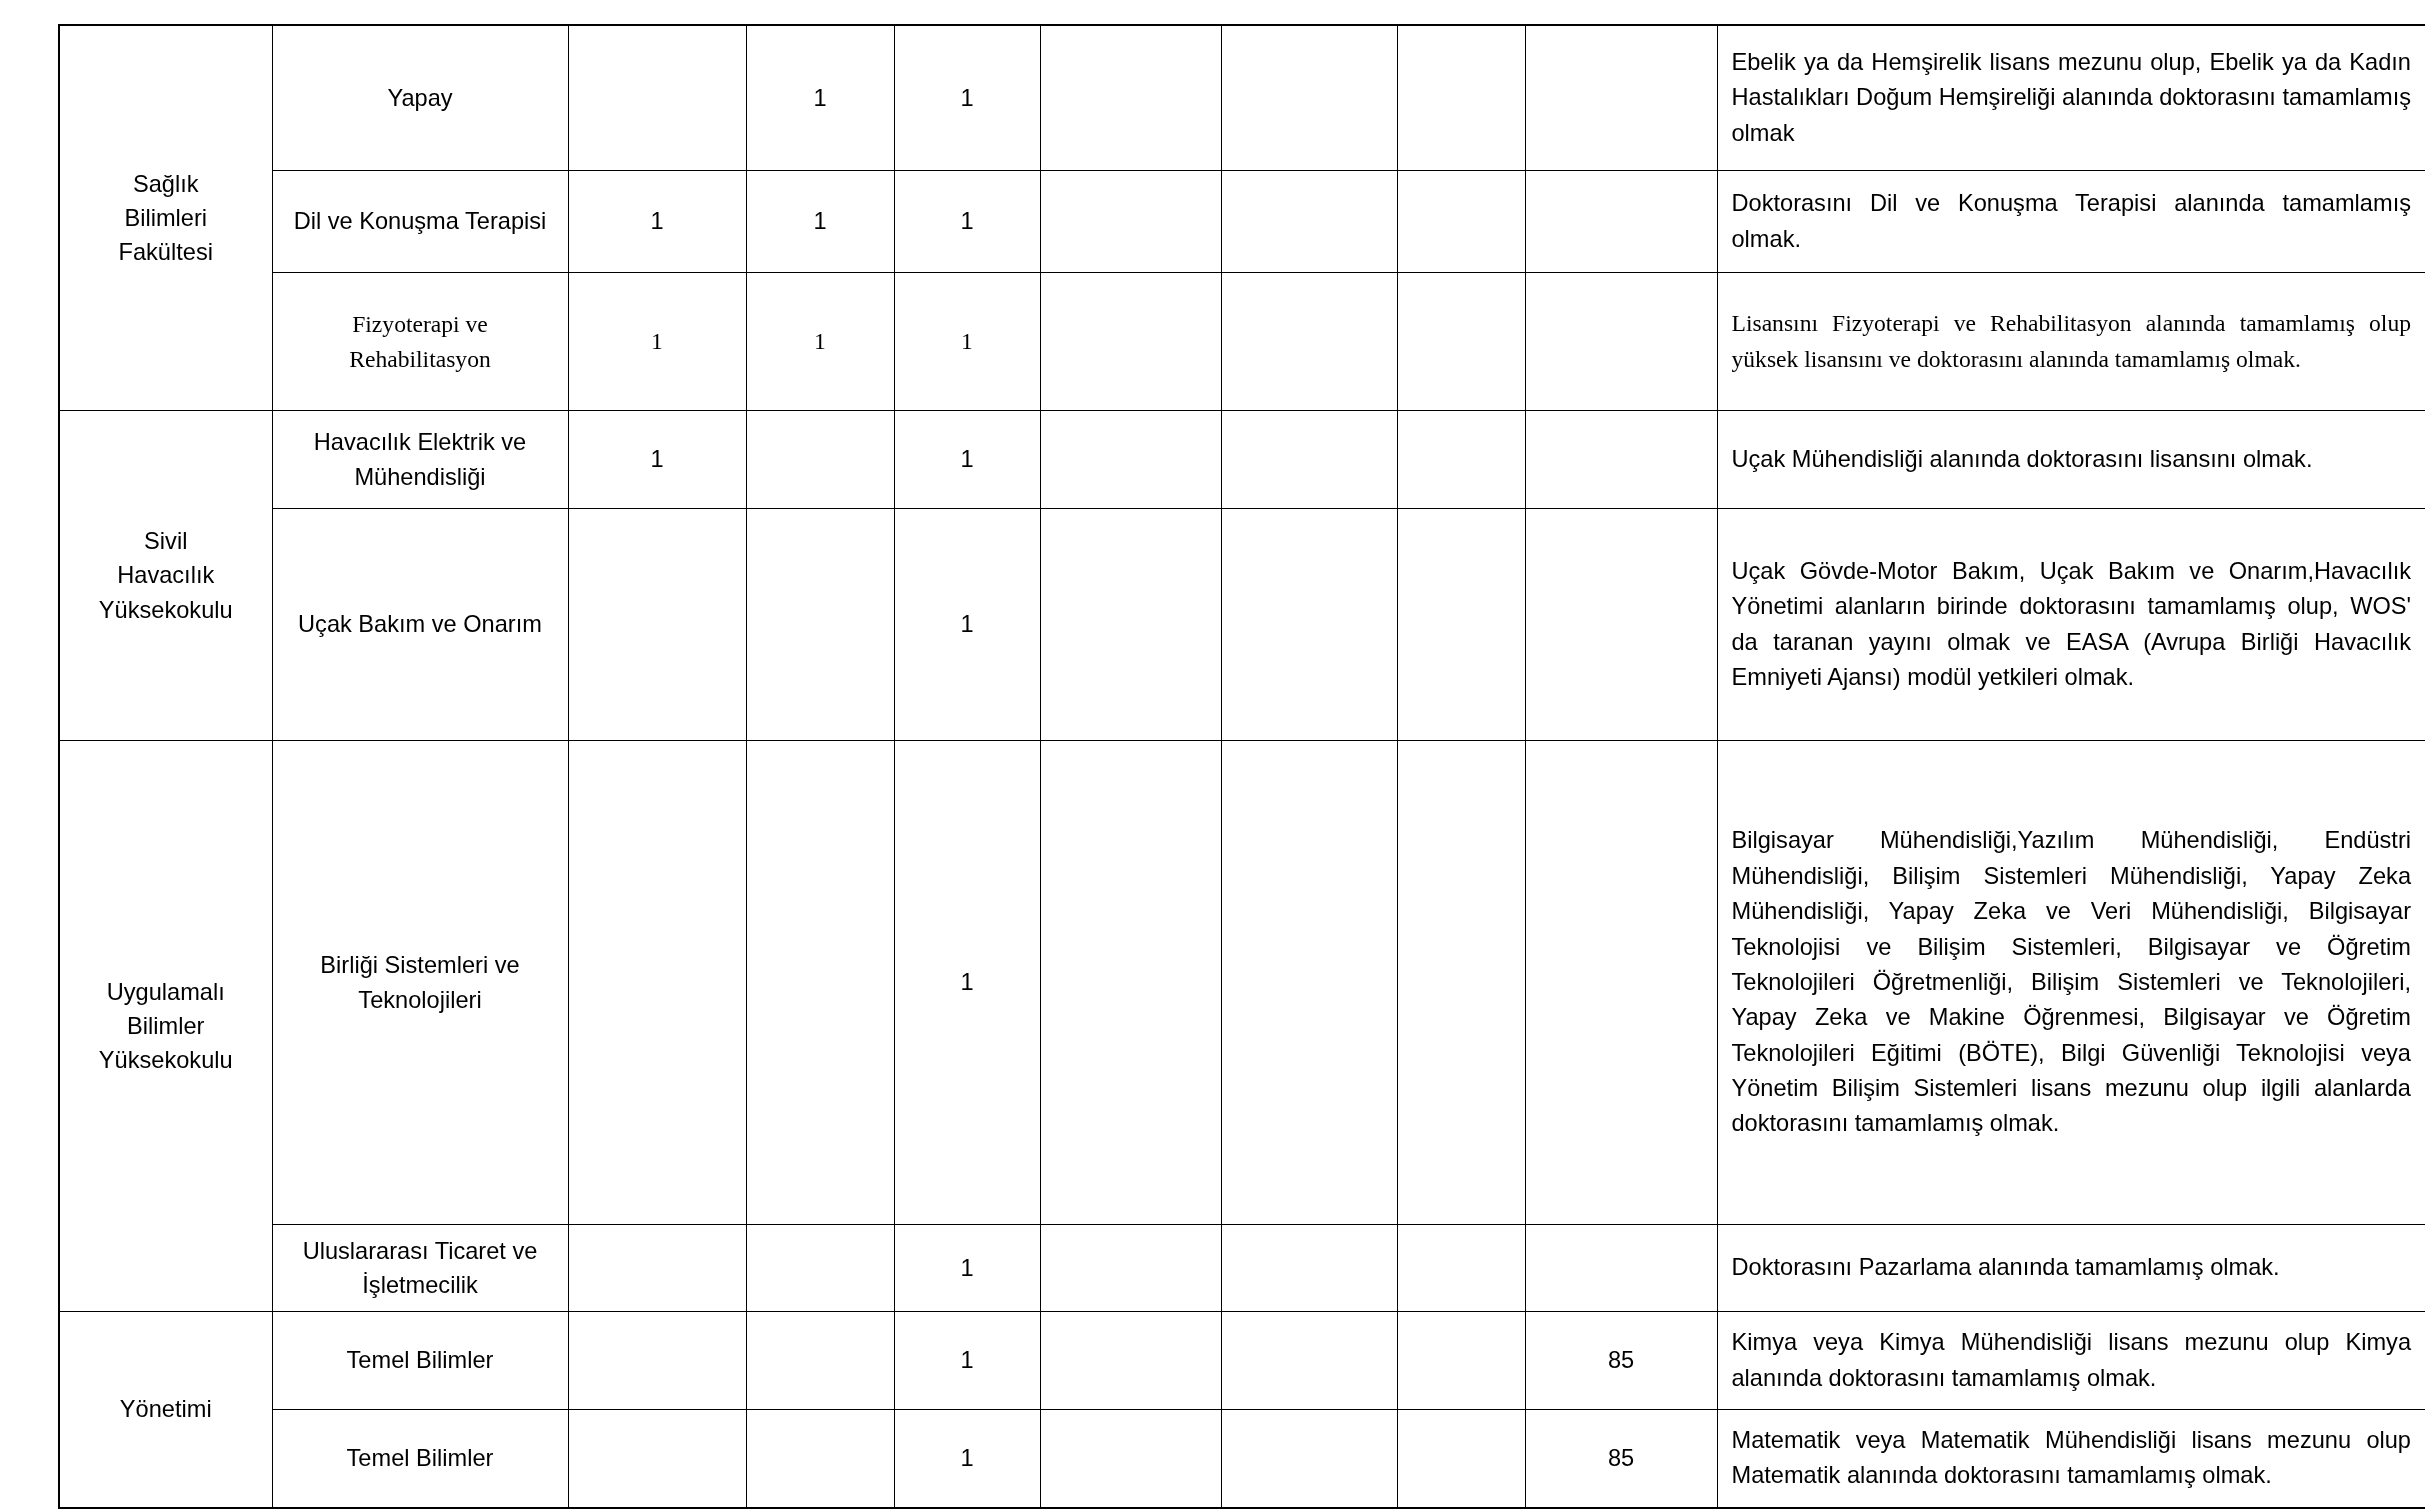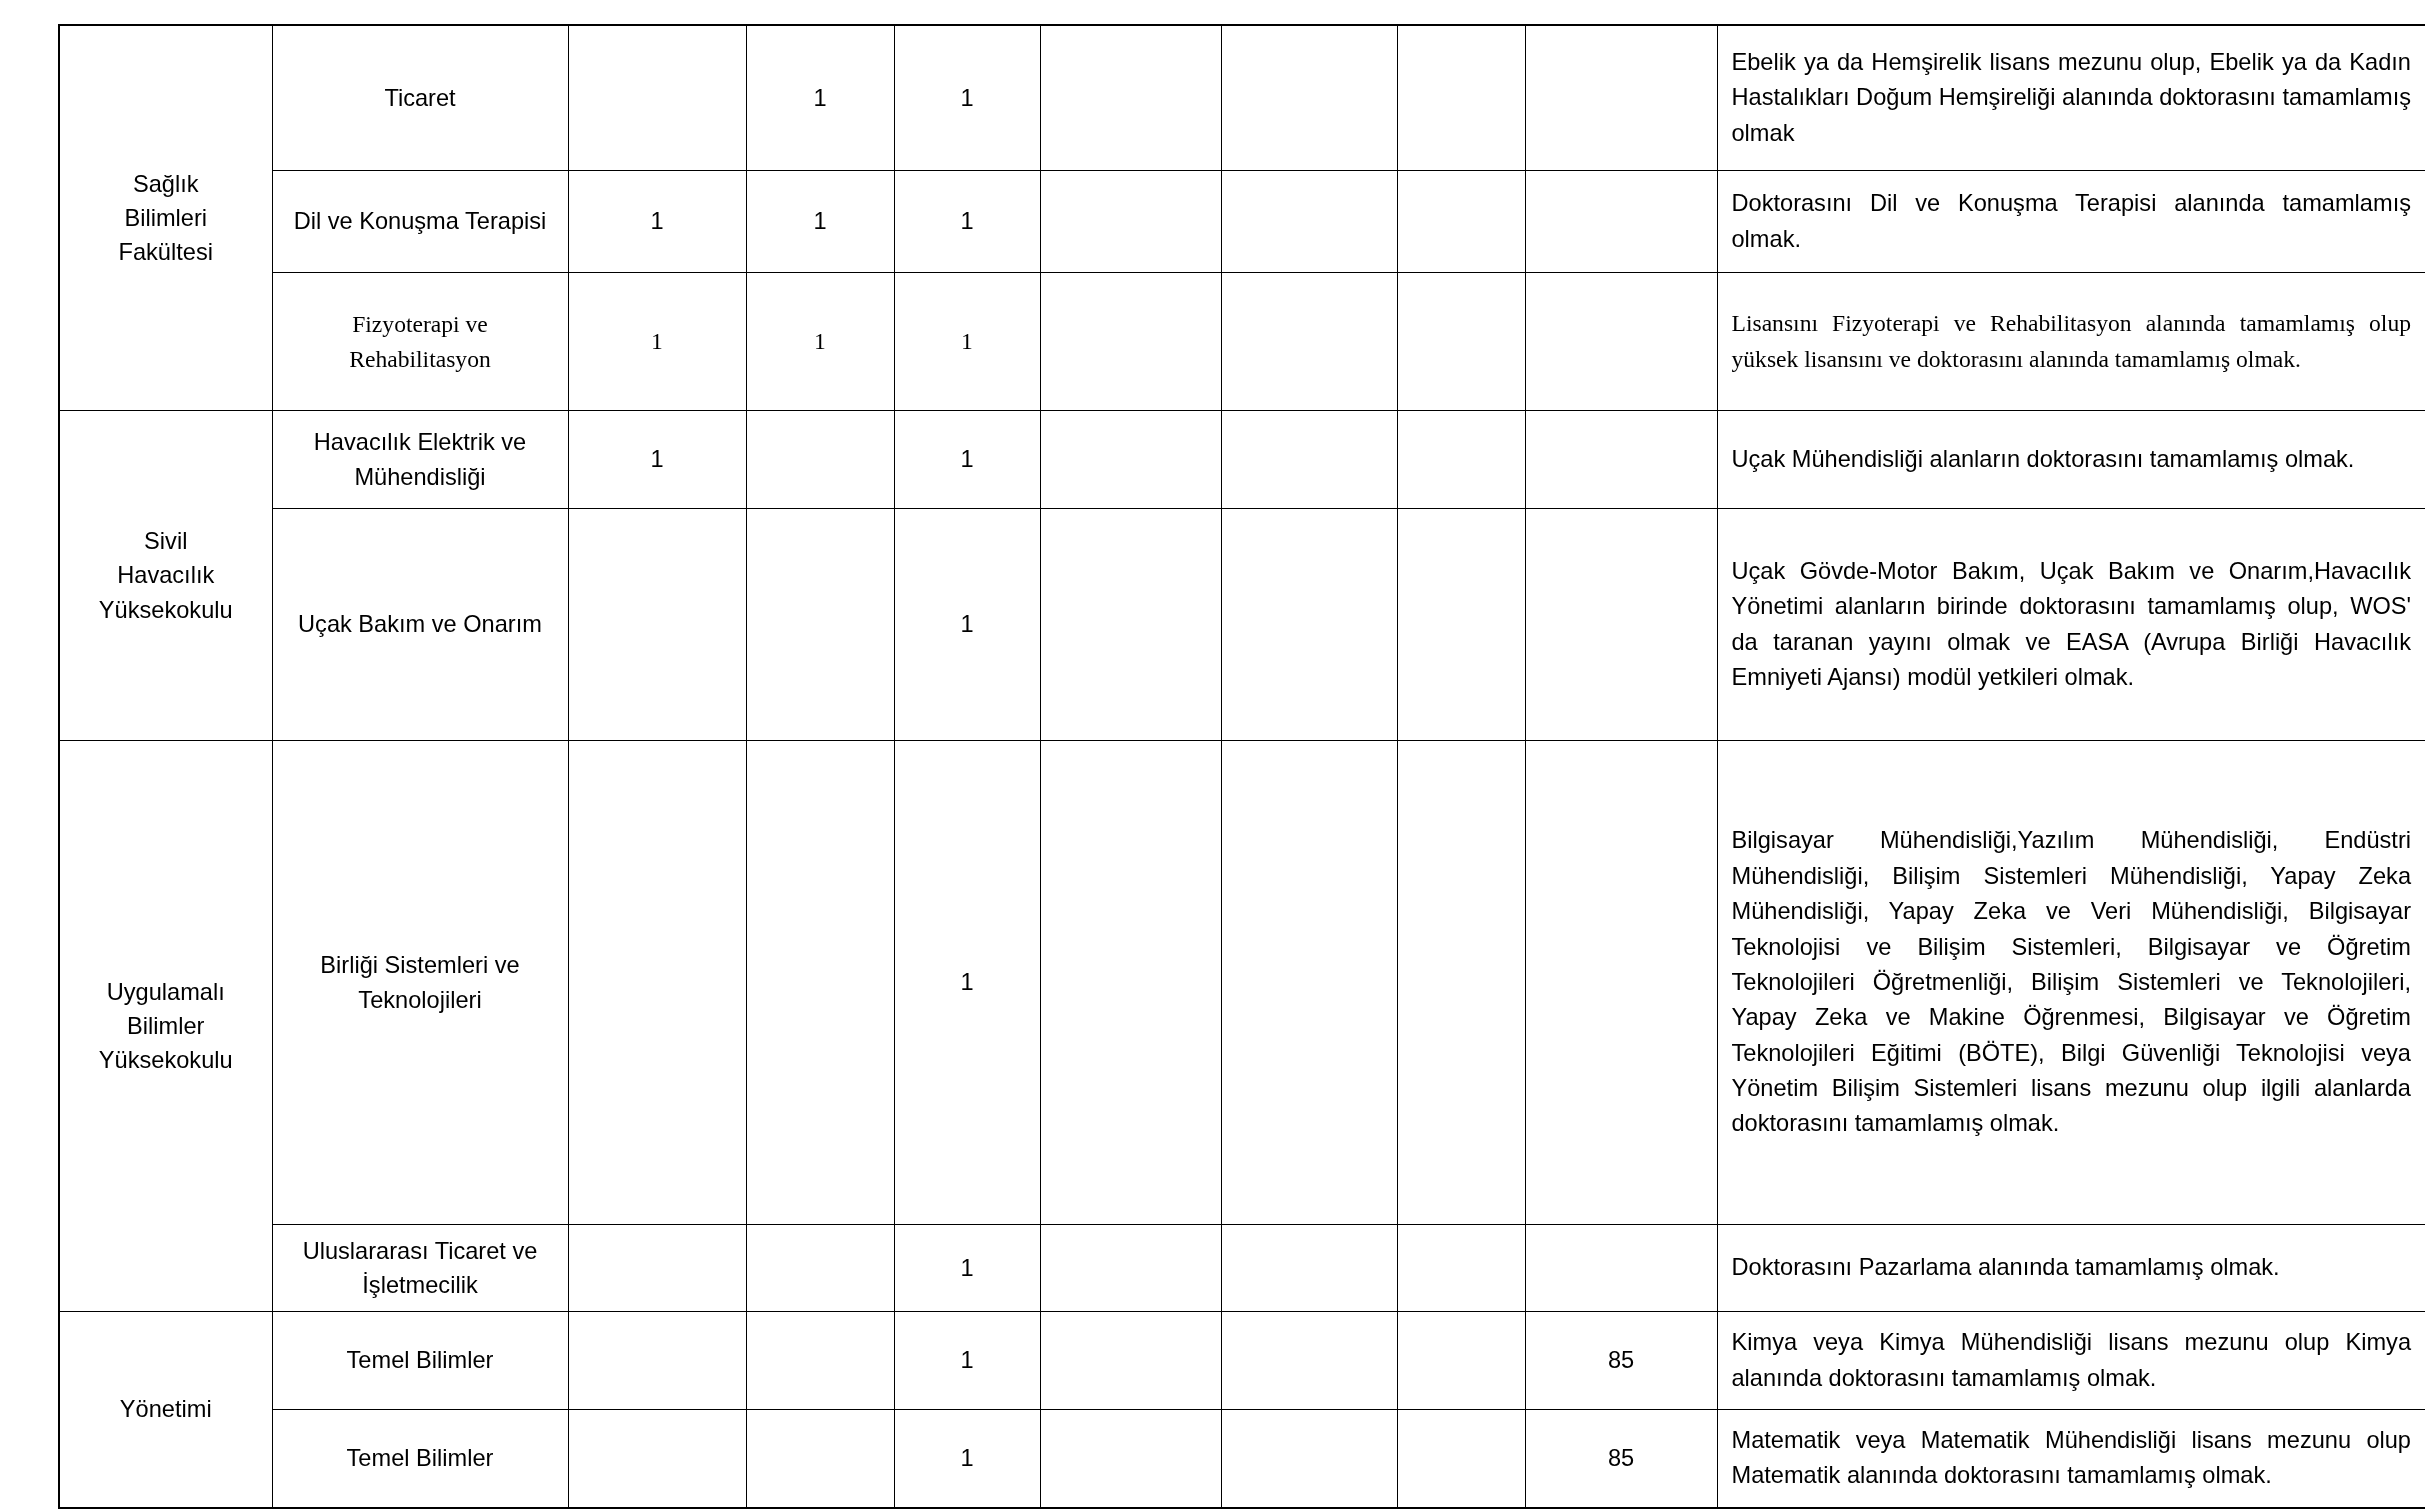--- a/index.html
+++ b/index.html
@@ -59,21 +59,21 @@
       <col style="width:146px">
       <col style="width:181px">
       <col style="width:176px">
       <col style="width:128px">
       <col style="width:192px">
       <col style="width:709px">
     </colgroup>
     <tbody>
         <tr style="height: 146px;">
           <td rowspan="3" class="center faculty">Sağlık Bilimleri Fakültesi</td>
-          <td class="center dept">Ticaret</td>
+          <td class="center dept">Yapay</td>
           <td class="center count"></td>
           <td class="center count">1</td>
           <td class="center count">1</td>
           <td class="center count"></td>
           <td class="center count"></td>
           <td class="center count"></td>
           <td class="center count"></td>
           <td class="desc">Ebelik ya da Hemşirelik lisans mezunu olup, Ebelik ya da Kadın Hastalıkları Doğum Hemşireliği alanında doktorasını tamamlamış olmak</td>
         </tr>
         <tr style="height: 102px;">
@@ -101,21 +101,21 @@
         <tr style="height: 98px;">
           <td rowspan="2" class="center faculty">Sivil Havacılık Yüksekokulu</td>
           <td class="center dept">Havacılık Elektrik ve Mühendisliği</td>
           <td class="center count">1</td>
           <td class="center count"></td>
           <td class="center count">1</td>
           <td class="center count"></td>
           <td class="center count"></td>
           <td class="center count"></td>
           <td class="center count"></td>
-          <td class="desc">Uçak Mühendisliği alanların doktorasını tamamlamış olmak.</td>
+          <td class="desc">Uçak Mühendisliği alanında doktorasını lisansını olmak.</td>
         </tr>
         <tr style="height: 232px;">
           <td class="center dept">Uçak Bakım ve Onarım</td>
           <td class="center count"></td>
           <td class="center count"></td>
           <td class="center count">1</td>
           <td class="center count"></td>
           <td class="center count"></td>
           <td class="center count"></td>
           <td class="center count"></td>

